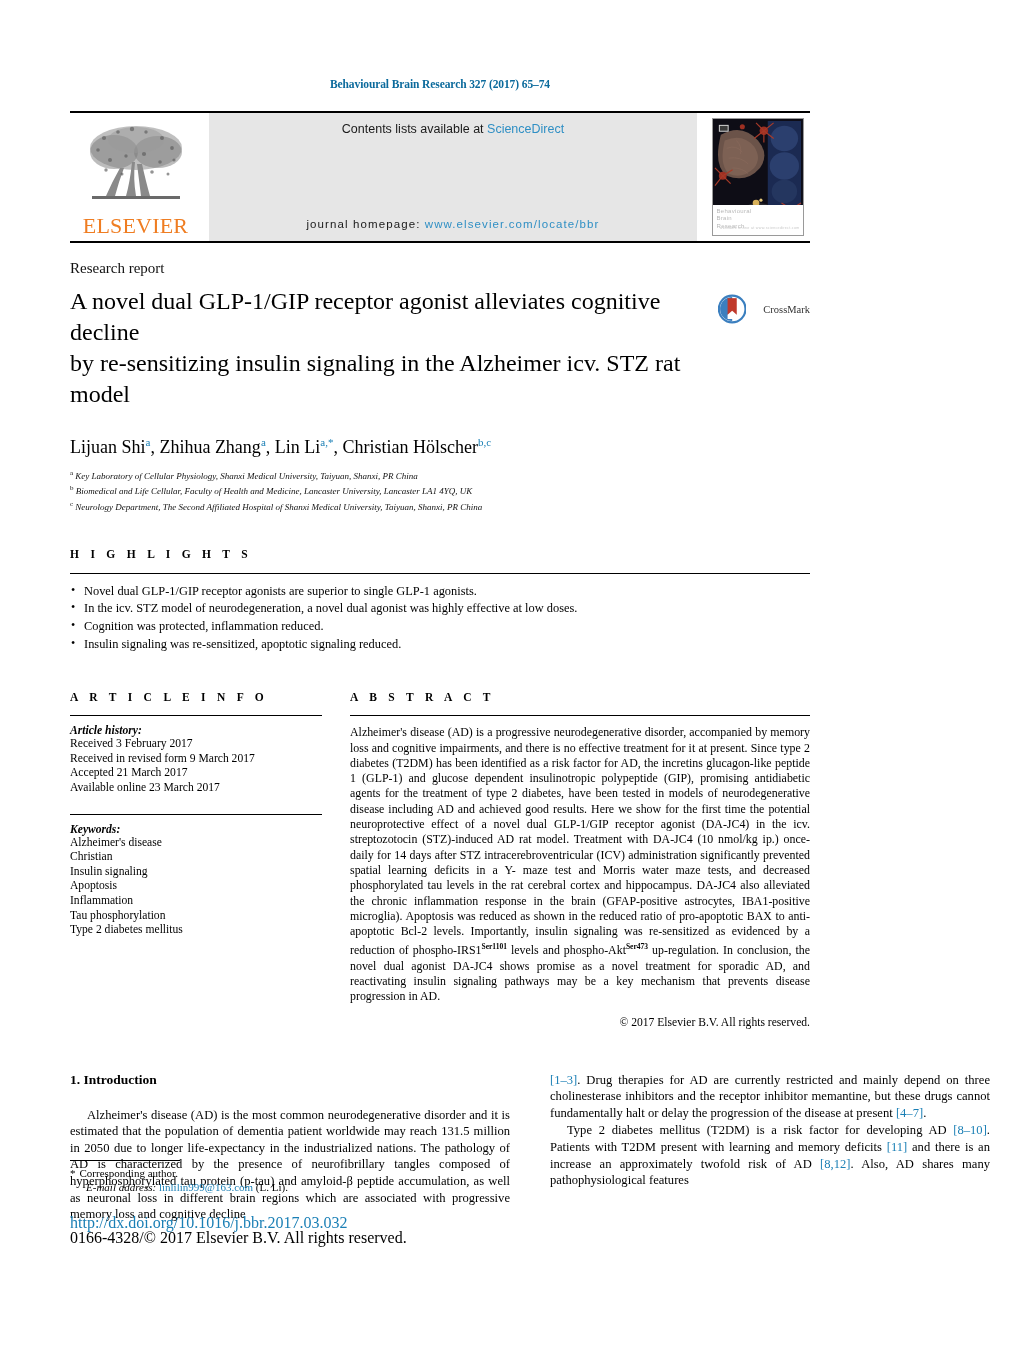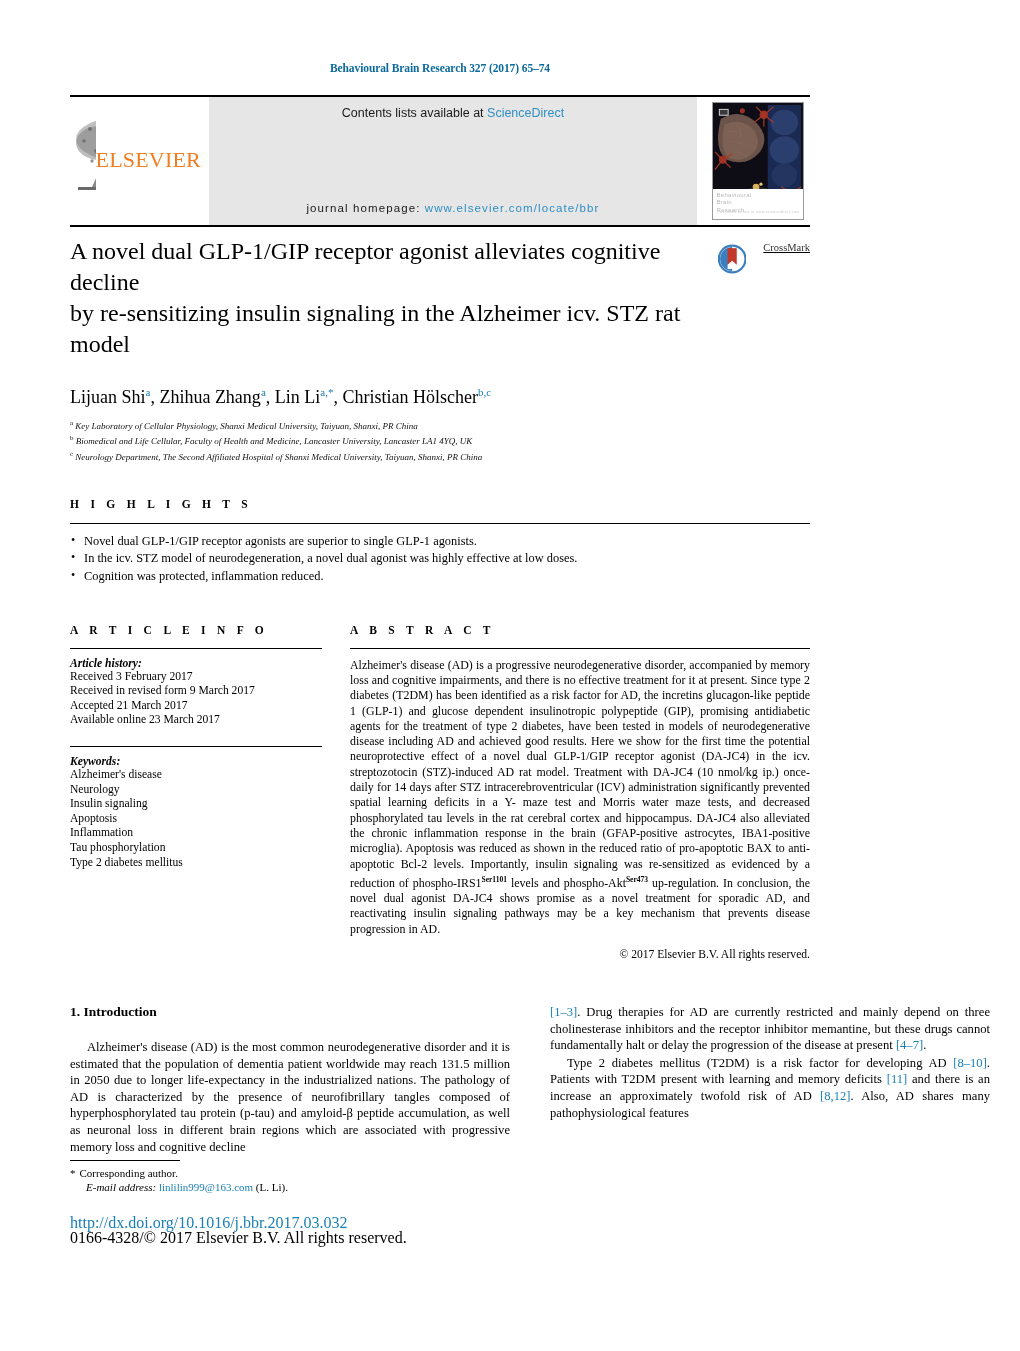--- a/index.html
+++ b/index.html
@@ -15,21 +15,21 @@
     font-family: "Liberation Serif", serif;
     color: #000000;
     overflow: hidden;
   }
   .page {
     position: absolute;
     left: 0; top: 0;
     width: 880px;
     height: 1351px;
     box-sizing: border-box;
-    padding: 0 70px;
+    padding: 16px 70px;
   }
 
   
   .running-head {
     text-align: center;
     color: #0b6a9c;
     font-weight: bold;
     font-size: 11.5px;
     letter-spacing: -0.1px;
     padding-top: 62px;
@@ -43,21 +43,21 @@
     border-bottom: 2.2px solid #000;
     height: 128px;
     display: flex;
     align-items: stretch;
     position: relative;
   }
   .elsevier-block {
     width: 131px;
     flex: 0 0 131px;
     display: flex;
-    flex-direction: row;
+    flex-direction: column;
     align-items: center;
     justify-content: flex-end;
     padding-bottom: 4px;
     box-sizing: border-box;
   }
   .elsevier-tree {
     width: 104px;
     height: 92px;
     position: relative;
     overflow: hidden;
@@ -159,22 +159,22 @@
     line-height: 31px;
     font-family: "Liberation Serif", serif;
     color: #000;
     max-width: 770px;
   }
   .crossmark {
     flex: 0 0 auto;
     width: 92px;
     margin-top: 6px;
     display: flex;
+    align-items: center;
     gap: 17px;
-    text-decoration: underline;
   }
   .crossmark-label {
     font-family: "Liberation Serif", serif;
     font-size: 10.5px;
     color: #333;
   }
   .authors {
     margin-top: 26px;
     font-size: 18px;
     font-family: "Liberation Serif", serif;
@@ -433,20 +433,21 @@
         <div class="cover-caption">
           <div>Behavioural</div>
           <div>Brain</div>
           <div>Research</div>
           <span class="tiny">available online at www.sciencedirect.com</span>
         </div>
       </div>
     </div>
   </div>
 
+  <div class="article-type">Research report</div>
 
   <div class="title-row">
     <div class="title">
       <div>A novel dual GLP-1/GIP receptor agonist alleviates cognitive decline</div>
       <div>by re-sensitizing insulin signaling in the Alzheimer icv. STZ rat model</div>
     </div>
     <div class="crossmark">
       <svg width="34" height="34" viewBox="0 0 34 34" xmlns="http://www.w3.org/2000/svg">
         <circle cx="17" cy="17" r="16" fill="#ffffff" stroke="#3b7fbf" stroke-width="2.6"></circle>
         <path d="M17 2.5 a14.5 14.5 0 0 0 0 29 z" fill="#3b7fbf"></path>
@@ -467,39 +468,40 @@
     <div><sup>c</sup> <span>Neurology Department, The Second Affiliated Hospital of Shanxi Medical University, Taiyuan, Shanxi, PR China</span></div>
   </div>
 
   <div class="highlights">
     <div class="section-head">H I G H L I G H T S</div>
     <div class="hl-rule"></div>
     <ul class="hl-list">
       <li>Novel dual GLP-1/GIP receptor agonists are superior to single GLP-1 agonists.</li>
       <li>In the icv. STZ model of neurodegeneration, a novel dual agonist was highly effective at low doses.</li>
       <li>Cognition was protected, inflammation reduced.</li>
+      <li>Insulin signaling was re-sensitized, apoptotic signaling reduced.</li>
     </ul>
   </div>
 
   <div class="info-abstract">
     <div class="col-info">
       <div class="section-head">A R T I C L E   I N F O</div>
       <div class="info-rule"></div>
       <div class="info-block">
         <div class="info-label">Article history:</div>
         <div class="info-line">Received 3 February 2017</div>
         <div class="info-line">Received in revised form 9 March 2017</div>
         <div class="info-line">Accepted 21 March 2017</div>
         <div class="info-line">Available online 23 March 2017</div>
       </div>
       <div class="info-rule2"></div>
       <div class="info-block">
         <div class="info-label">Keywords:</div>
         <div class="info-line">Alzheimer's disease</div>
-        <div class="info-line">Neurology</div>
+        <div class="info-line">Christian</div>
         <div class="info-line">Insulin signaling</div>
         <div class="info-line">Apoptosis</div>
         <div class="info-line">Inflammation</div>
         <div class="info-line">Tau phosphorylation</div>
         <div class="info-line">Type 2 diabetes mellitus</div>
       </div>
     </div>
 
     <div class="col-abstract">
       <div class="section-head">A B S T R A C T</div>

